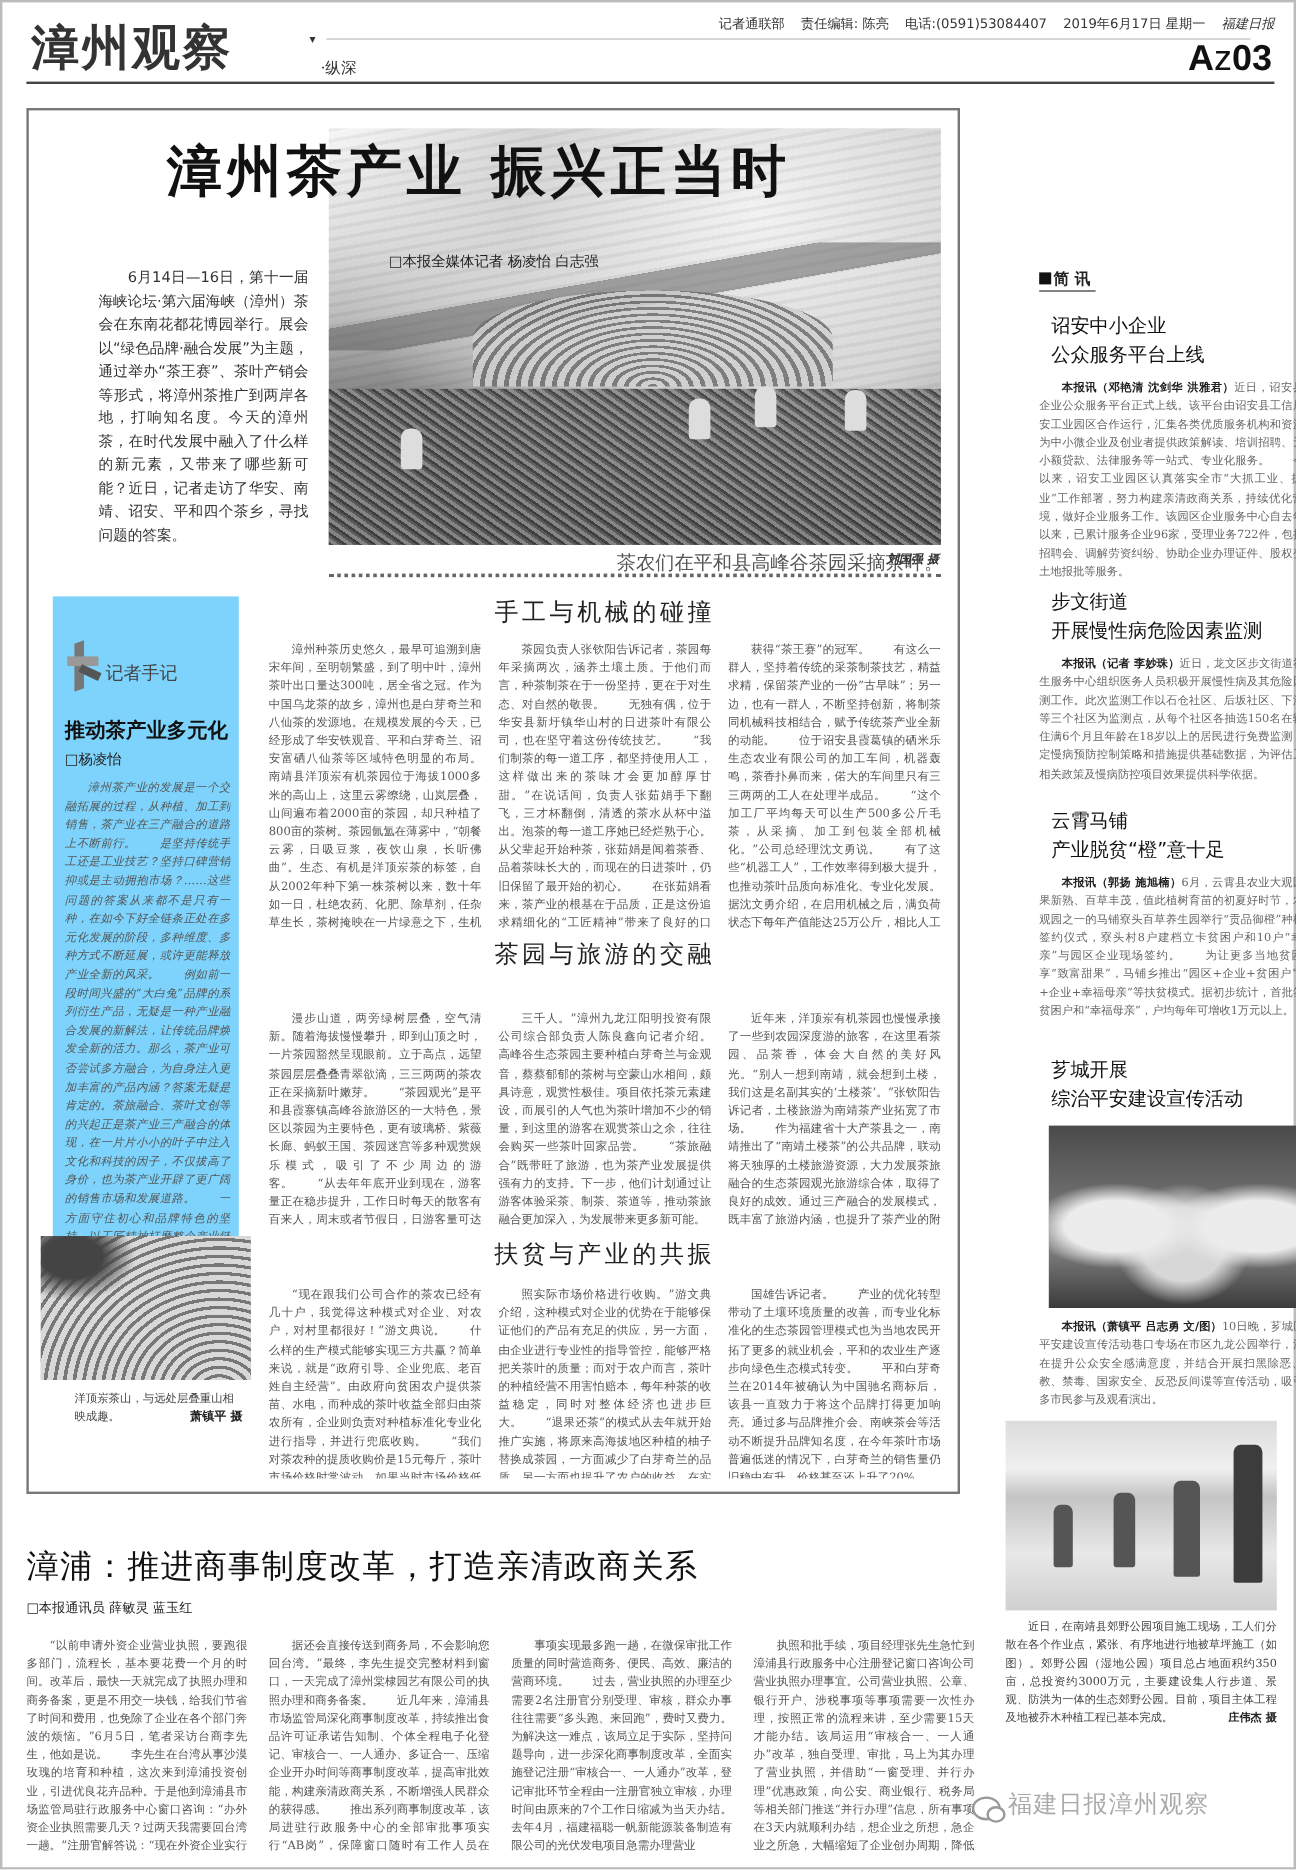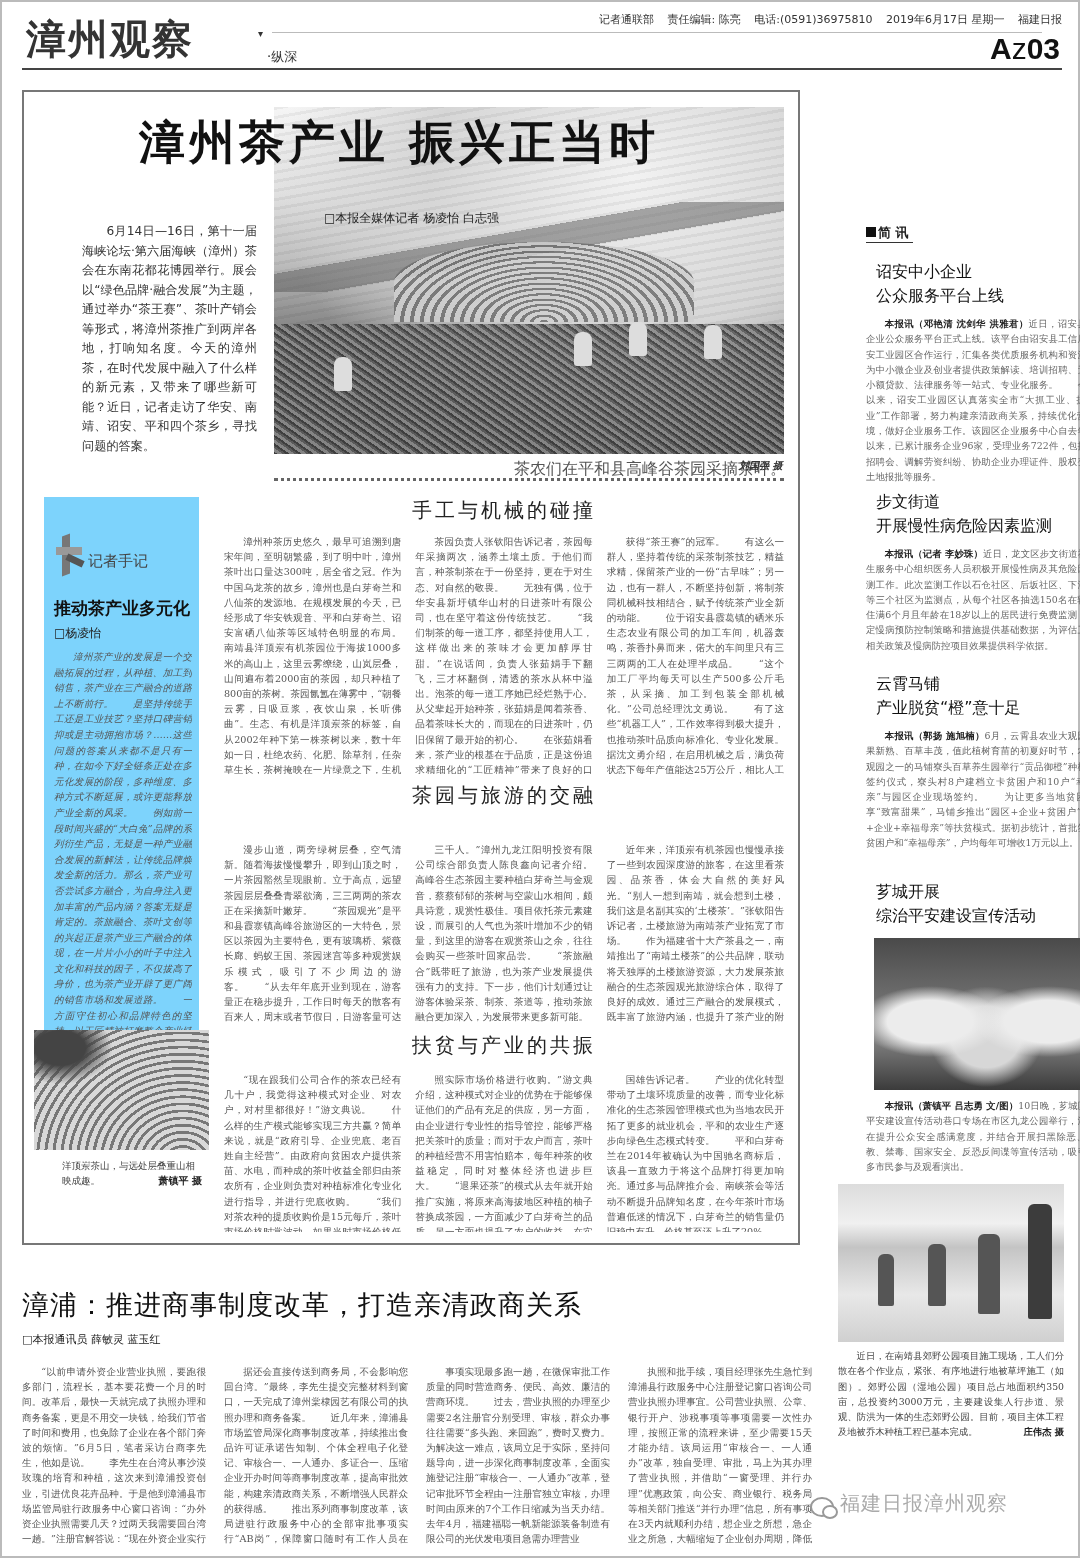--- a/index.html
+++ b/index.html
@@ -100,23 +100,23 @@
 <div class="page">
 
   <div class="masthead">
     <div class="mast-title">漳州观察</div>
     <div class="mast-mark">▾</div>
     <div class="mast-line"></div>
     <div class="mast-sub">·纵深</div>
     <div class="mast-meta">
       <span>记者通联部</span>
       <span>责任编辑: 陈亮</span>
-      <span>电话:(0591)36975810</span>
+      <span>电话:(0591)53084407</span>
       <span>2019年6月17日 星期一</span>
-      <span style="font-family:'DejaVu Serif',serif;">福建日报</span>
+      <span style="font-family:'DejaVu Serif',serif;font-style:italic;">福建日报</span>
     </div>
     <div class="page-no"><span>A</span><span class="z">z</span><span>03</span></div>
   </div>
 
   <div class="main-box">
     <div class="hero-photo">
       <div class="ridge1"></div>
       <div class="terraces"></div>
       <div class="fg"></div>
       <div class="picker" style="left:60px;top:250px;"></div>

